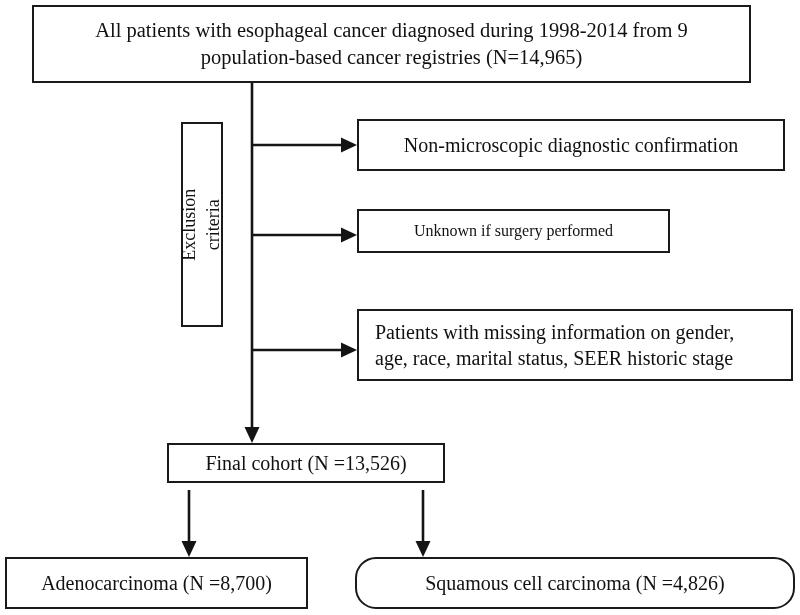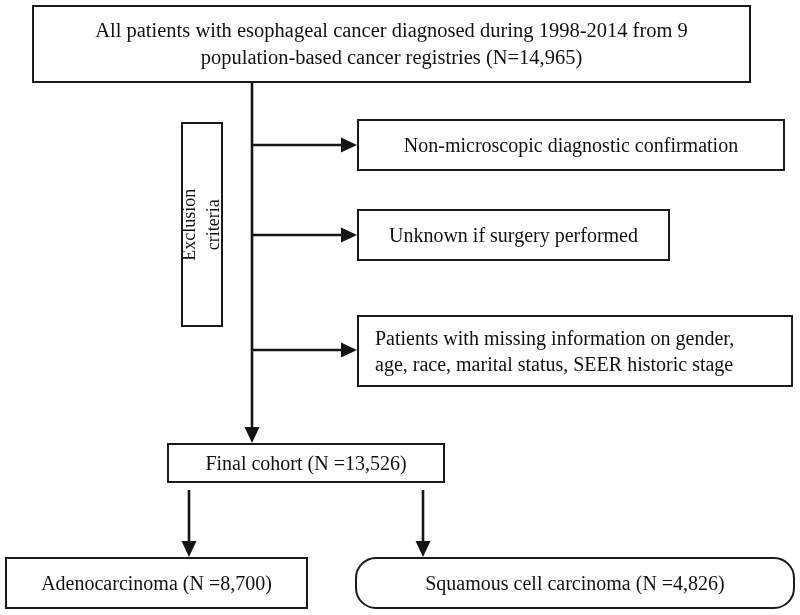--- a/index.html
+++ b/index.html
@@ -30,31 +30,30 @@
     z-index: 2;
   }
   .node .txt {
     display: block;
     padding: 0 10px;
     white-space: pre-line;
   }
   .node.align-left {
     justify-content: flex-start;
     text-align: left;
-    margin-top: 6px;
   }
   .node.align-left .txt {
     padding-left: 16px;
     padding-right: 8px;
   }
 
   #node-source      { left: 32px;  top: 5px;   width: 719px; height: 78px;  font-size: 20.5px; }
   #node-exclusion   { left: 181px; top: 122px; width: 42px;  height: 205px; font-size: 18px; }
   #node-excl-1      { left: 357px; top: 119px; width: 428px; height: 52px;  font-size: 20px; }
-  #node-excl-2      { left: 357px; top: 209px; width: 313px; height: 52px;  font-size: 20px; }
+  #node-excl-2      { left: 357px; top: 209px; width: 313px; height: 44px;  font-size: 16px; }
   #node-excl-3      { left: 357px; top: 309px; width: 436px; height: 72px;  font-size: 20px; }
   #node-final       { left: 167px; top: 443px; width: 278px; height: 40px;  font-size: 20px; }
   #node-adeno       { left: 5px;   top: 557px; width: 303px; height: 52px;  font-size: 20px; }
   #node-squamous    { left: 355px; top: 557px; width: 440px; height: 52px;  font-size: 20px; border-radius: 21px; }
 
   .vertical-label {
     display: block;
     transform: rotate(-90deg);
     white-space: nowrap;
   }

